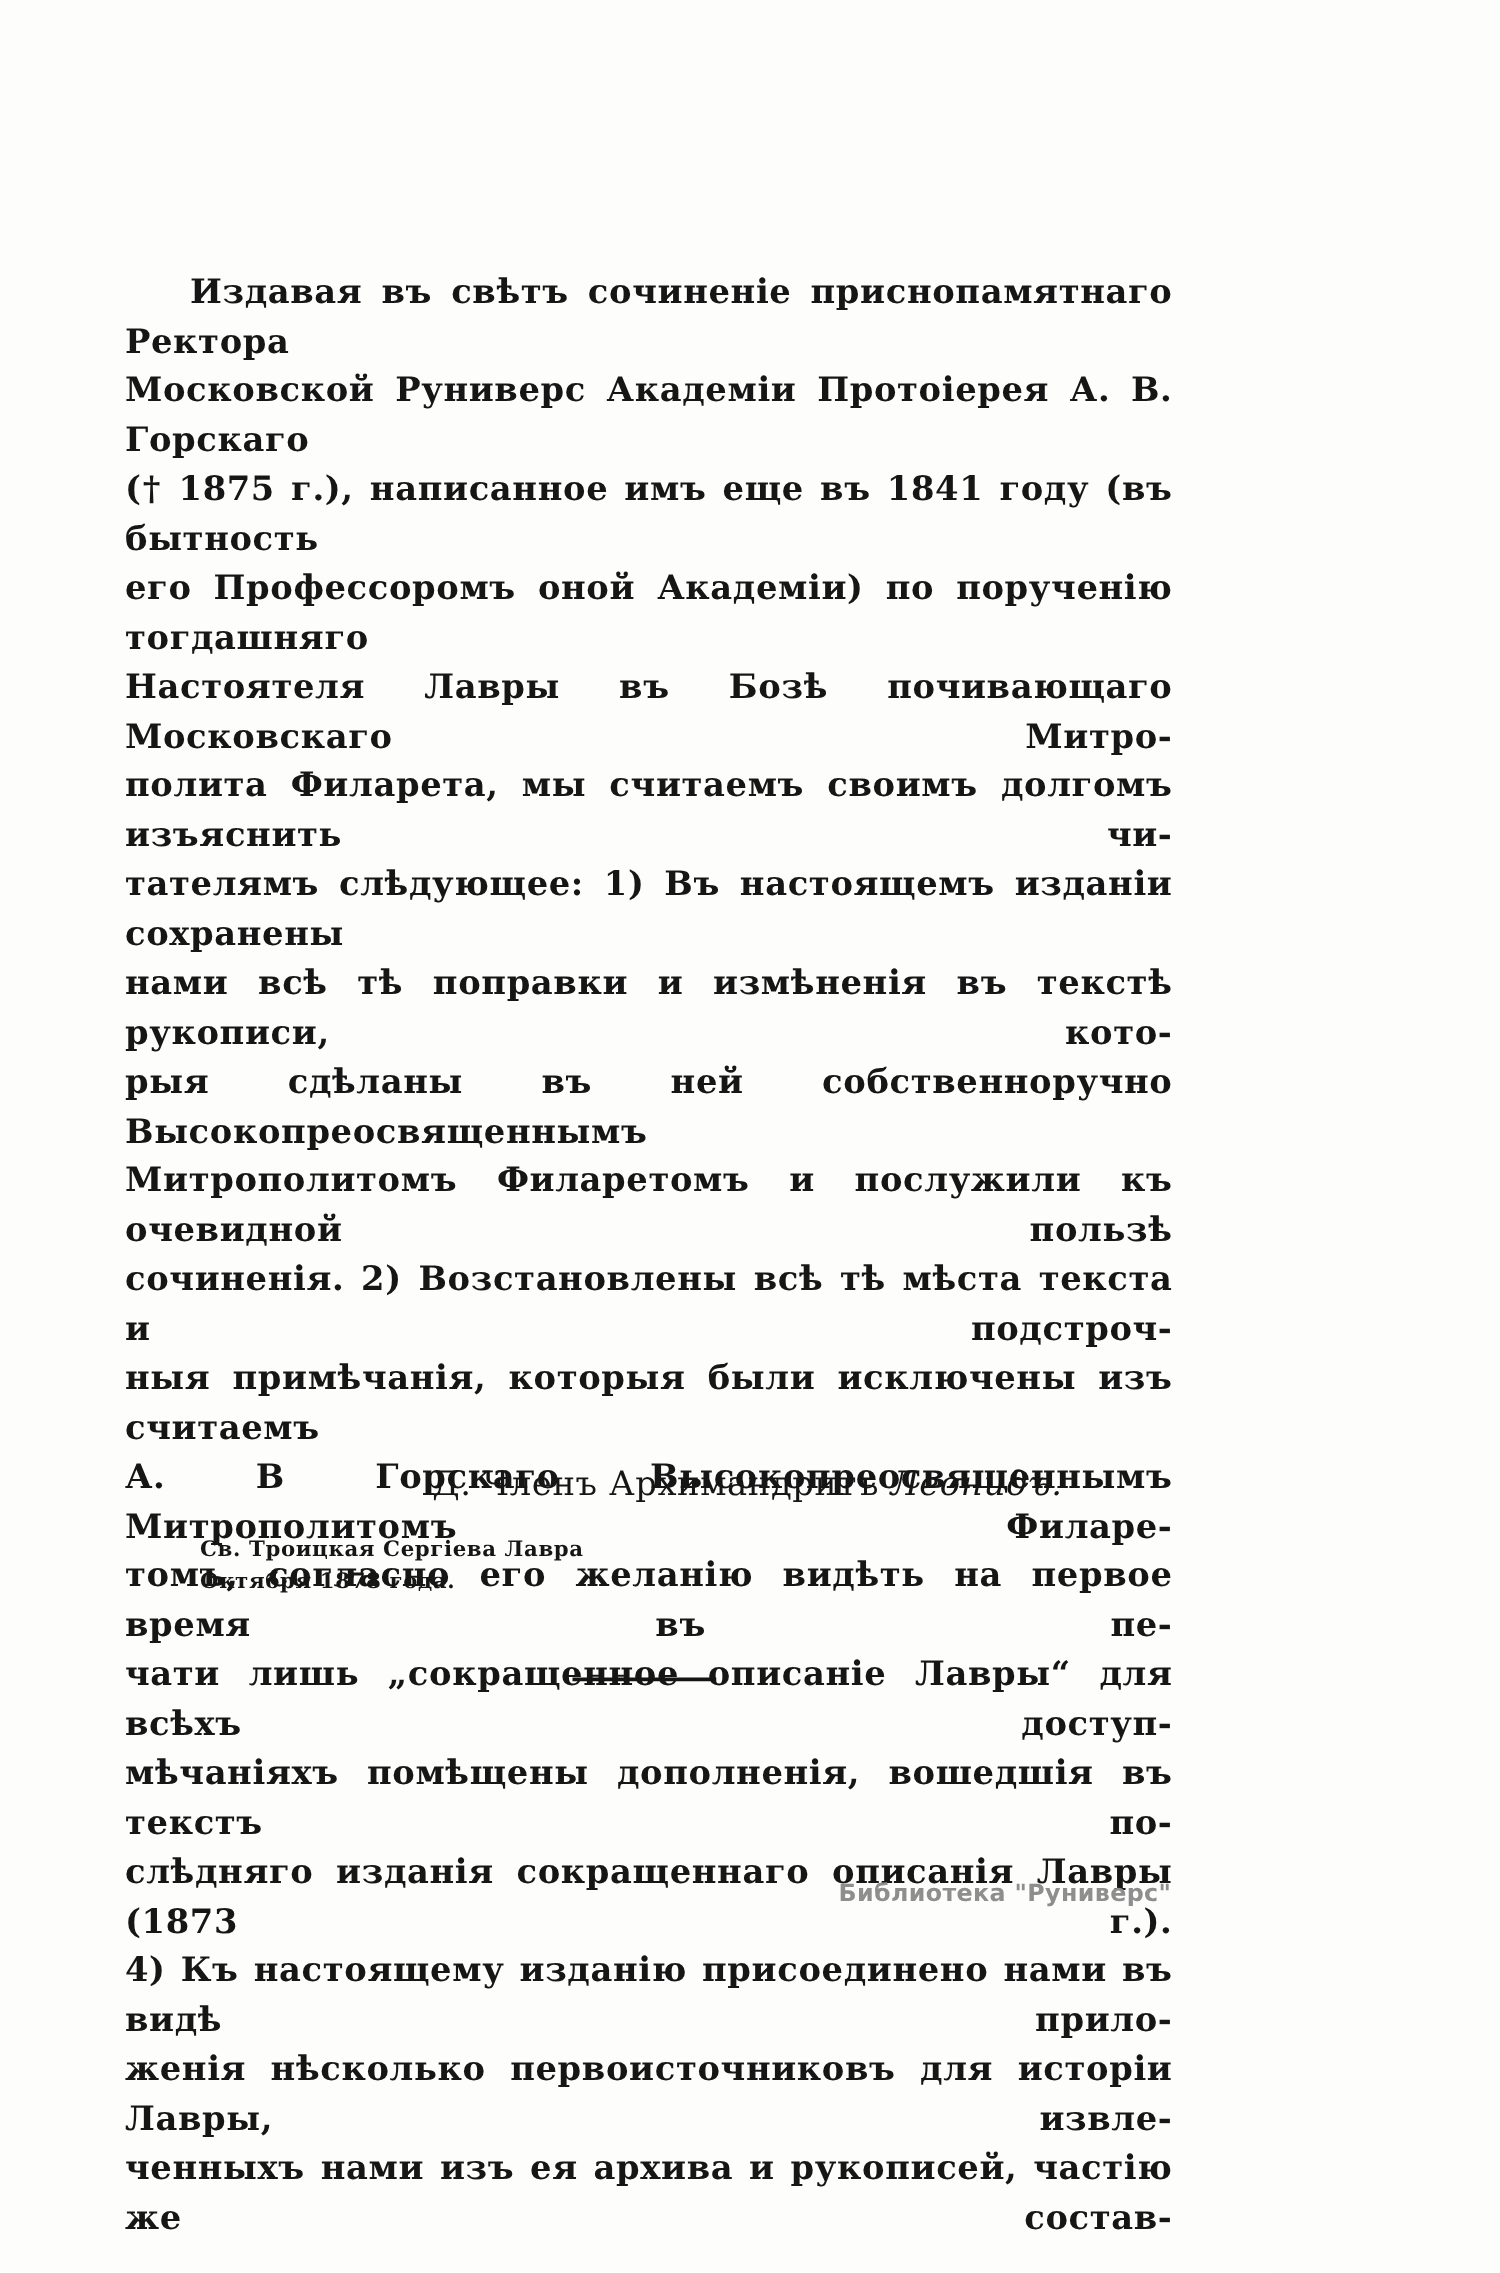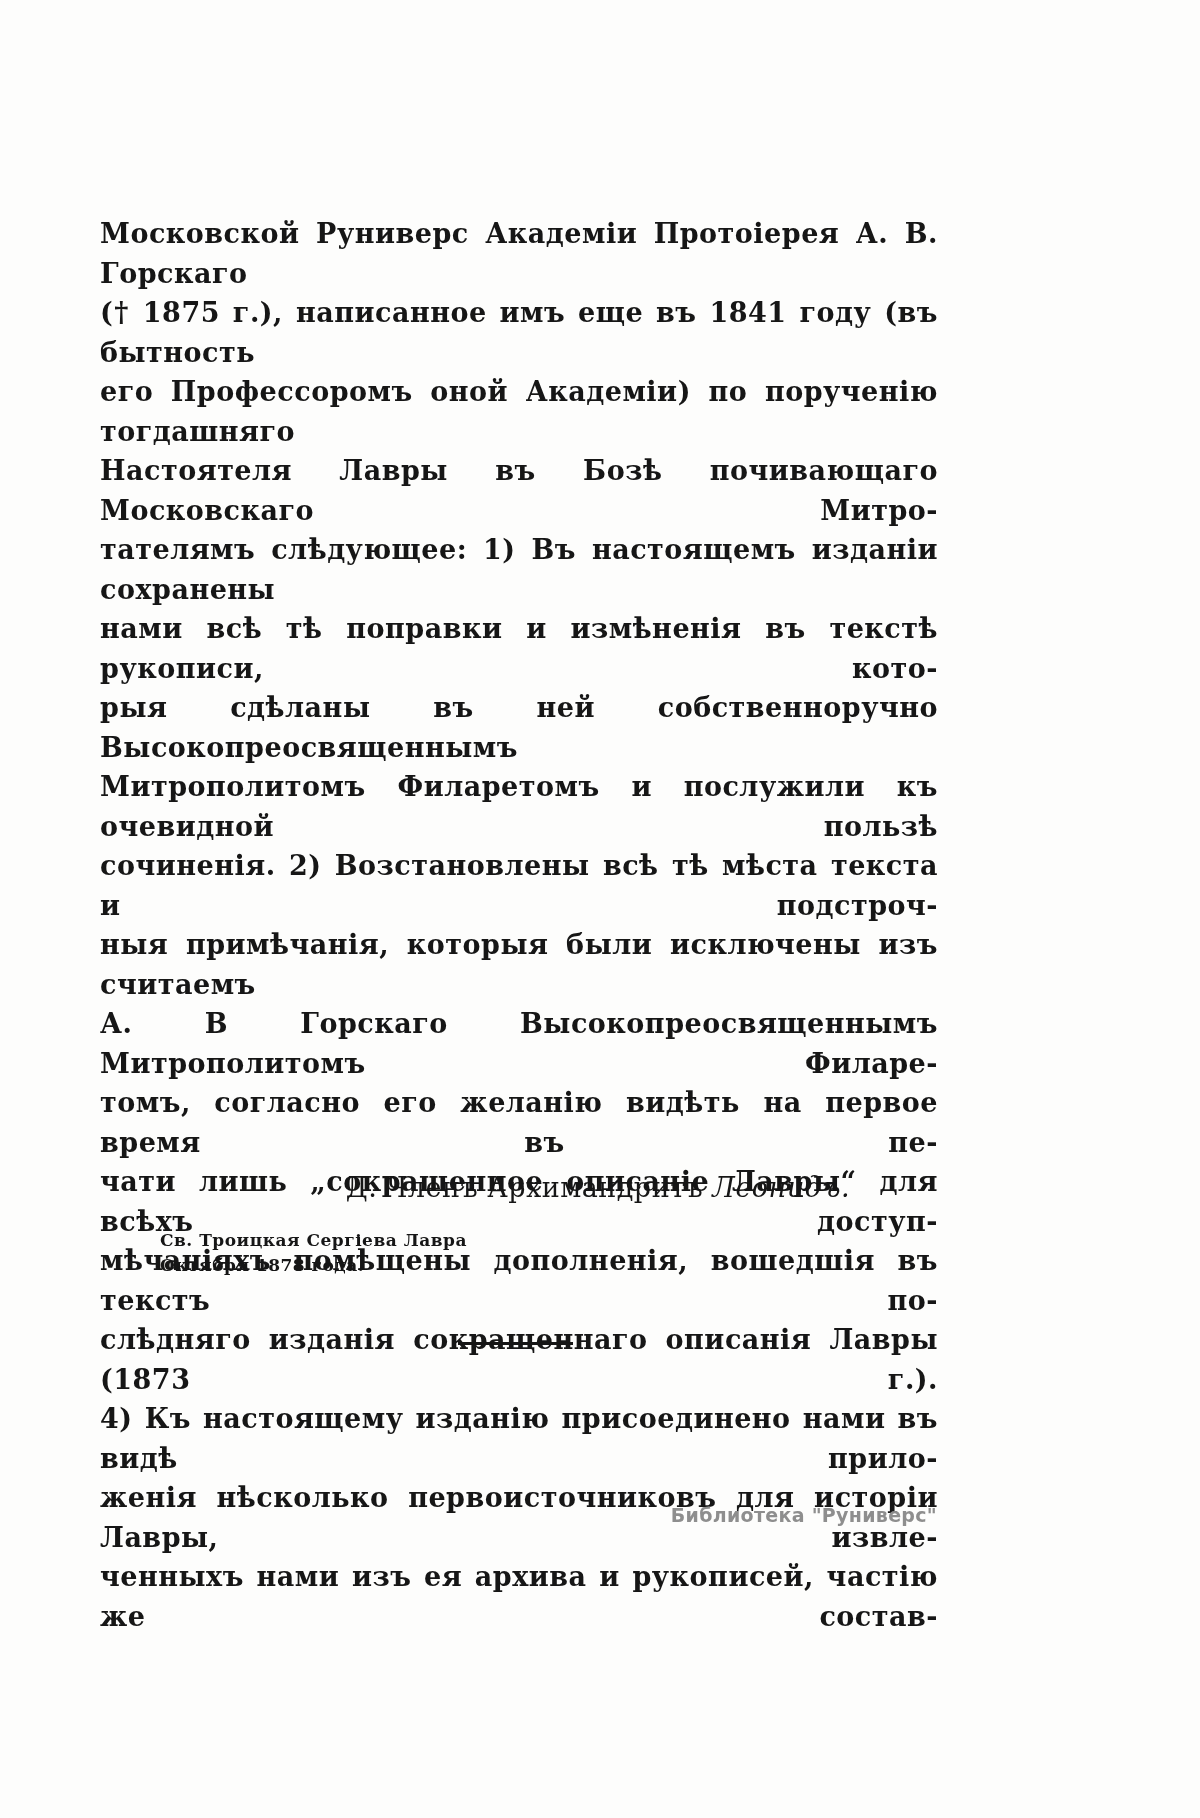--- a/index.html
+++ b/index.html
@@ -82,24 +82,26 @@
     color: #8e8e8e;
     letter-spacing: 0.3px;
   }
 </style>
 </head>
 <body>
 
 <div class="page">
 
   <div class="text-block">
+    <div class="line indent">Издавая въ свѣтъ сочиненіе приснопамятнаго Ректора</div>
     <div class="line">Московской Руниверс Академіи Протоіерея А. В. Горскаго</div>
     <div class="line">(† 1875 г.), написанное имъ еще въ 1841 году (въ бытность</div>
     <div class="line">его Профессоромъ оной Академіи) по порученію тогдашняго</div>
     <div class="line">Настоятеля Лавры въ Бозѣ почивающаго Московскаго Митро-</div>
+    <div class="line">полита Филарета, мы считаемъ своимъ долгомъ изъяснить чи-</div>
     <div class="line">тателямъ слѣдующее: 1) Въ настоящемъ изданіи сохранены</div>
     <div class="line">нами всѣ тѣ поправки и измѣненія въ текстѣ рукописи, кото-</div>
     <div class="line">рыя сдѣланы въ ней собственноручно Высокопреосвященнымъ</div>
     <div class="line">Митрополитомъ Филаретомъ и послужили къ очевидной пользѣ</div>
     <div class="line">сочиненія. 2) Возстановлены всѣ тѣ мѣста текста и подстроч-</div>
     <div class="line">ныя примѣчанія, которыя были исключены изъ считаемъ</div>
     <div class="line">А. В Горскаго Высокопреосвященнымъ Митрополитомъ Филаре-</div>
     <div class="line">томъ, согласно его желанію видѣть на первое время въ пе-</div>
     <div class="line">чати лишь „сокращенное описаніе Лавры“ для всѣхъ доступ-</div>
     <div class="line">мѣчаніяхъ помѣщены дополненія, вошедшія въ текстъ по-</div>

